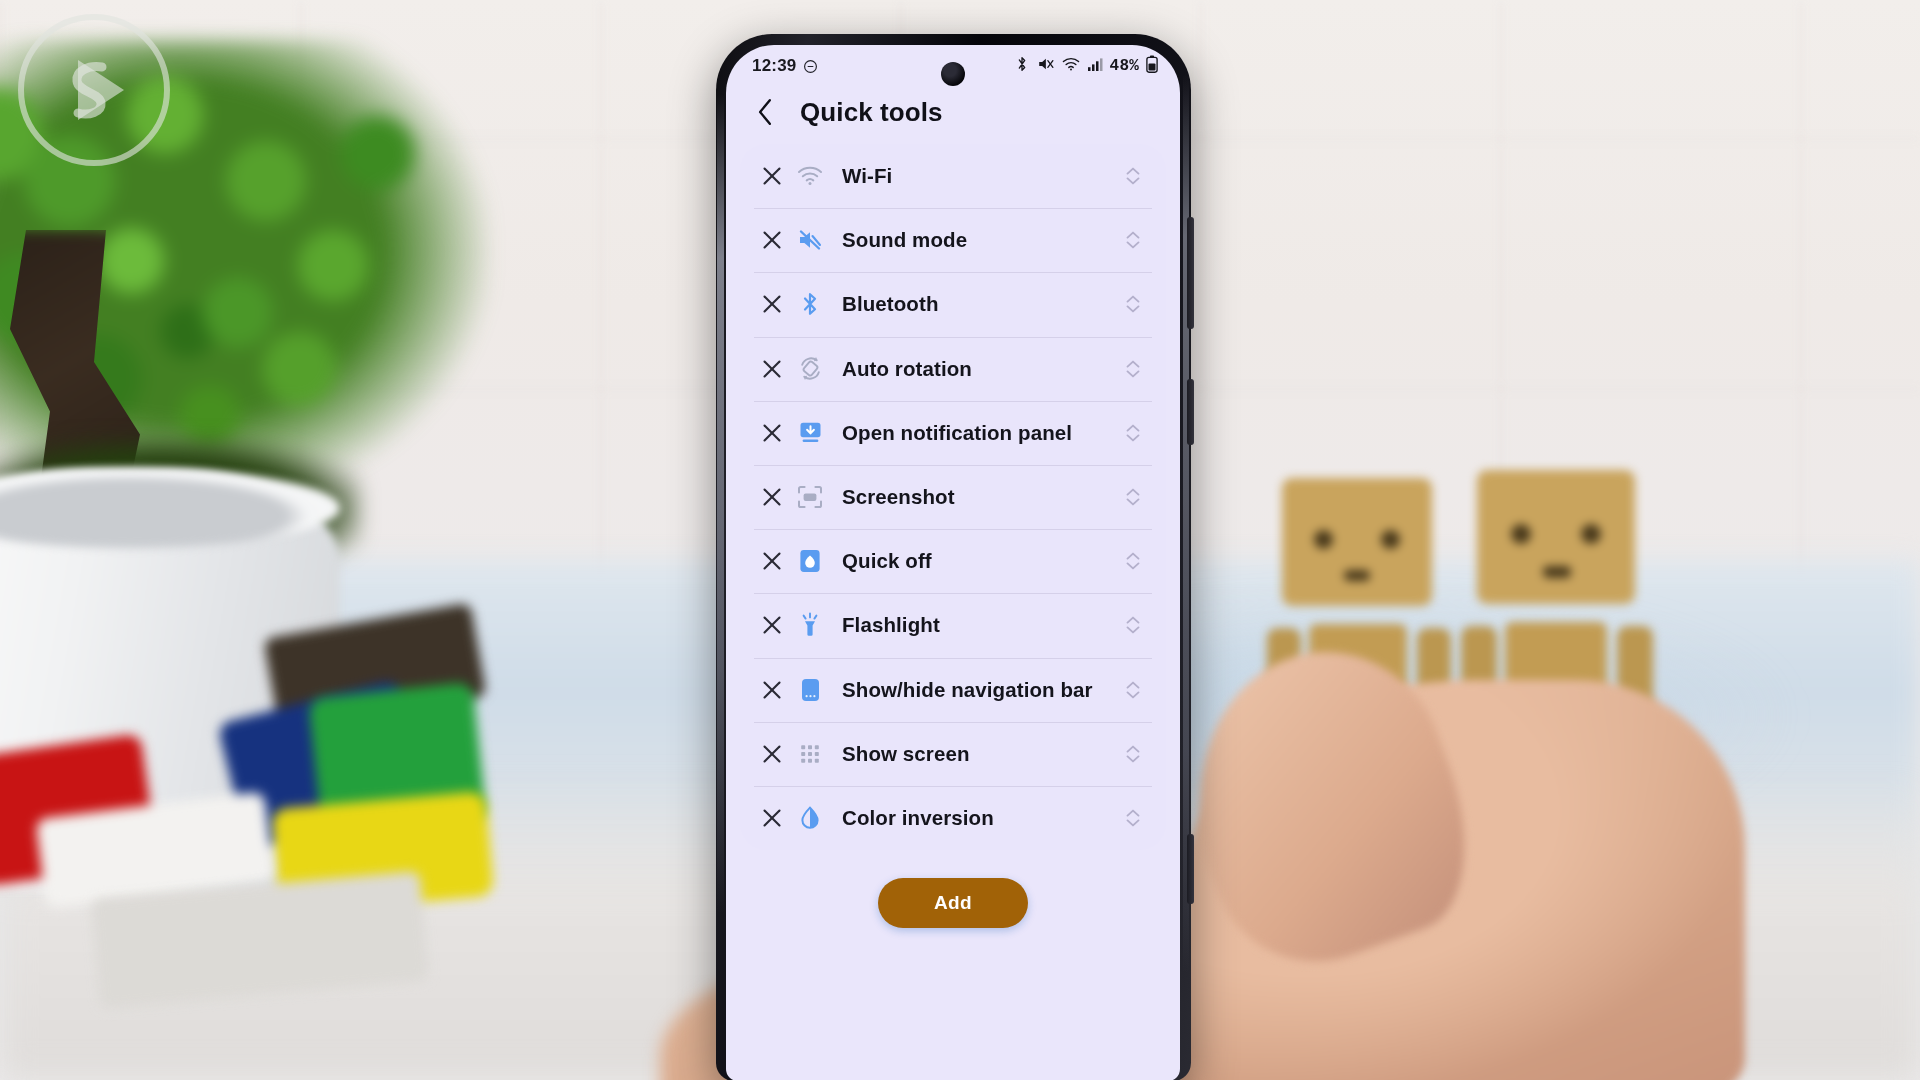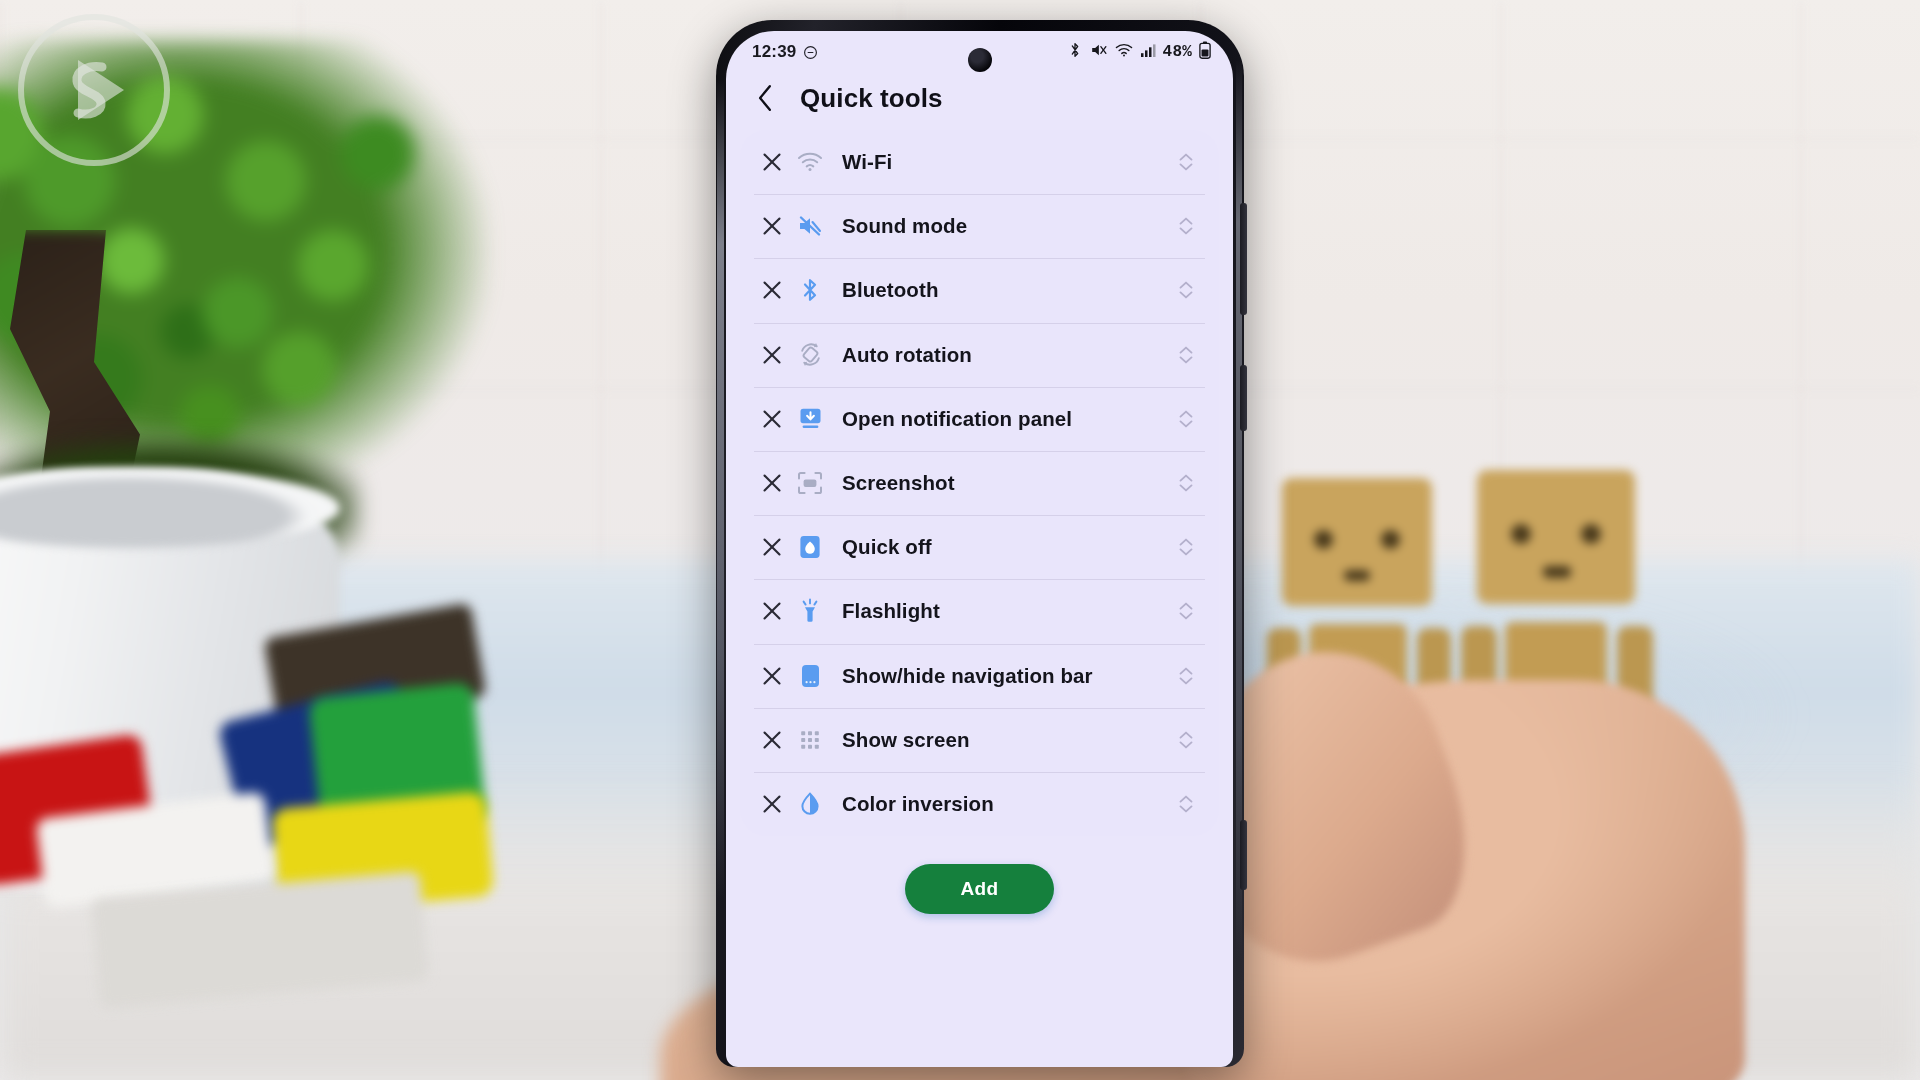--- a/index.html
+++ b/index.html
@@ -133,22 +133,22 @@
   .logo {
     position:absolute; left:18px; top:14px; width:152px; height:152px;
     border-radius:50%;
     border:6px solid rgba(225,228,222,.62);
     z-index:40;
   }
   .logo svg { position:absolute; left:50%; top:50%; transform:translate(-50%,-50%); }
 
   
   #phone {
-    position:absolute; left:716px; top:20px;
-    width:528px; height:1047px;
+    position:absolute; left:716px; top:34px;
+    width:475px; height:1047px;
     z-index:30;
   }
   .phone-frame {
     position:absolute; inset:0;
     background:linear-gradient(100deg,#0d0d11 0%,#22222a 14%,#05050a 40%,#111118 72%,#2a2a32 100%);
     border-radius:56px 56px 18px 18px;
     box-shadow:0 14px 46px rgba(0,0,0,.42);
   }
   .phone-shine-l {
     position:absolute; left:1px; top:60px; width:7px; height:820px;
@@ -221,21 +221,21 @@
   .row-icon { width:36px; display:flex; align-items:center; justify-content:center; flex:none; margin-left:2px; }
   .row-label {
     font-size:20.5px; color:#14141c; margin-left:14px;
     white-space:nowrap; letter-spacing:.1px;font-weight:bold;
   }
   .row-handle { margin-left:auto; width:30px; display:flex; align-items:center; justify-content:center; flex:none; }
 
   
   .add-wrap { display:flex; justify-content:center; padding-top:28px; }
   .add-btn {
-    background:#15803d;
+    background:#a16207;
     color:#ffffff;
     border:none;
     font-family:inherit;
     font-size:19px; font-weight:700;
     padding:0 56px; height:50px;
     border-radius:26px;
     letter-spacing:.3px;
     box-shadow:0 3px 8px rgba(18,90,180,.28);
     cursor:pointer;
   }

